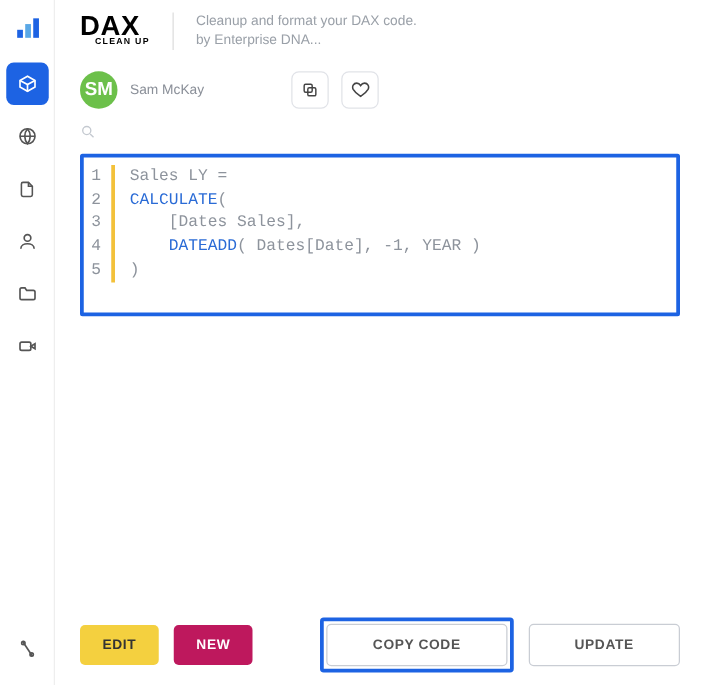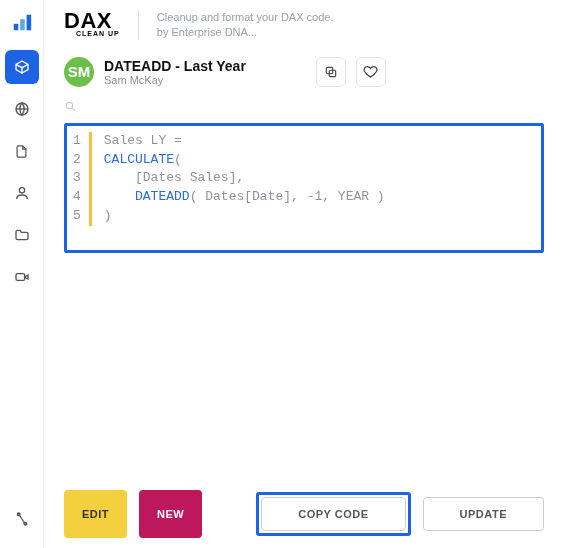--- a/index.html
+++ b/index.html
@@ -35,21 +35,21 @@
     .code-table { display: flex; font-family: Consolas, "Courier New", monospace; font-size: 13px; line-height: 1.45; }
     .gutter { display: flex; flex-direction: column; align-items: flex-end; padding: 0 8px 0 6px; color: #8d939c; }
     .gutter-bar { width: 3px; background: #f3c13a; margin-right: 2px; }
     .gutter-wrap { display: flex; }
     .code-body { padding-left: 10px; }
     .code-line { white-space: pre; color: #8d939c; }
     .kw { color: #2a6bd6; }
     .plain { color: #8d939c; }
 
     .bottom-bar { position: absolute; bottom: 10px; left: 20px; right: 20px; display: flex; align-items: center; gap: 12px; }
-    .btn { height: 48px; padding: 16px 18px; border-radius: 4px; font-size: 11px; font-weight: 700; letter-spacing: 0.5px; cursor: pointer; display: inline-flex; align-items: center; justify-content: center; border: none; }
+    .btn { height: 32px; padding: 16px 18px; border-radius: 4px; font-size: 11px; font-weight: 700; letter-spacing: 0.5px; cursor: pointer; display: inline-flex; align-items: center; justify-content: center; border: none; }
     .btn-edit { background: #f4d03f; color: #333; }
     .btn-new { background: #be185d; color: #fff; }
     .btn-outline { background: #fff; border: 1px solid #c9cdd4; color: #555; height: 34px; padding: 0 36px; }
     .btn-copy-frame { border: 3px solid #1d63e3; border-radius: 3px; padding: 2px; }
     .spacer { flex: 1; }
   </style>
 </head>
 <body>
 
 <div class="app">
@@ -116,21 +116,20 @@
       <div class="divider"></div>
       <div class="tagline">
         <div>Cleanup and format your DAX code.</div>
         <div>by Enterprise DNA...</div>
       </div>
     </div>
 
     <div class="title-row">
       <div class="avatar">SM</div>
       <div class="title-block">
-        <div class="doc-title">DATEADD - Last Year</div>
         <div class="author">Sam McKay</div>
       </div>
       <div class="title-actions">
         <div class="icon-btn">
           <svg width="14" height="14" viewBox="0 0 24 24" fill="none" stroke="currentColor" stroke-width="2">
               <rect x="9" y="9" width="11" height="11" rx="2"></rect>
               <rect x="4" y="4" width="11" height="11" rx="2"></rect>
             </svg>
         </div>
         <div class="icon-btn">

